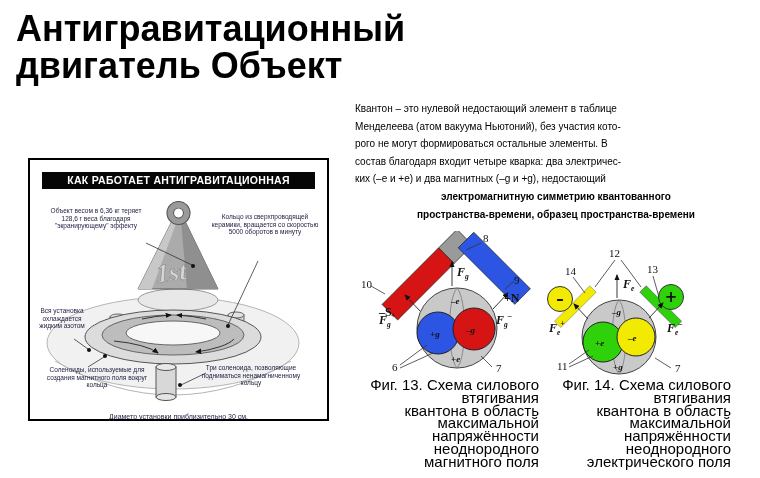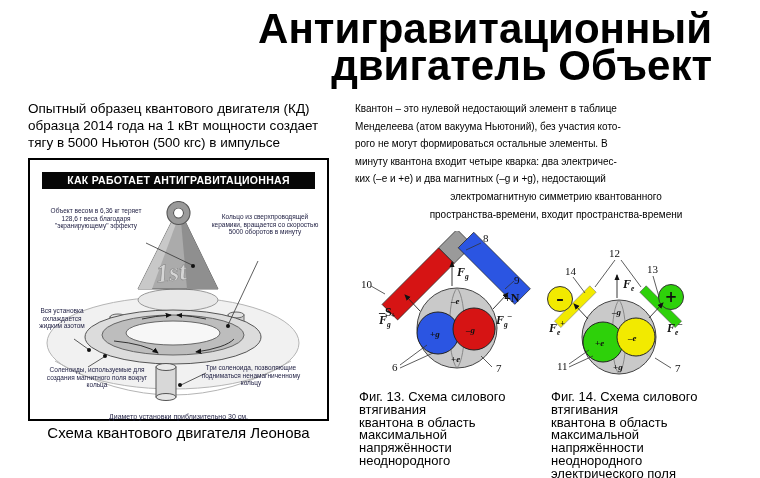--- a/index.html
+++ b/index.html
@@ -1,40 +1,40 @@
 <!DOCTYPE html>
 <html><head>
 <meta charset="utf-8">
 <style>
   html,body{margin:0;padding:0;background:#fff;}
   .page{position:relative;width:760px;height:478px;background:#fff;overflow:hidden;
         font-family:"Liberation Sans",sans-serif;color:#000;}
-  .title{position:absolute;left:0;top:10px;width:712px;text-align:right;
-         font-size:42px;font-weight:bold;line-height:37px;}
+  .title{position:absolute;left:16px;top:10px;width:712px;text-align:left;
+         font-size:36px;font-weight:bold;line-height:37px;}
   .intro{position:absolute;left:28px;top:100px;width:330px;font-size:13.5px;line-height:17px;}
   .rpara{position:absolute;left:355px;top:100px;width:402px;font-size:10px;line-height:17.6px;}
-  .rpara .centered{text-align:center;}
+  .rpara .centered{text-align:center;font-weight:bold;}
   .diagram{position:absolute;left:28px;top:158px;width:301px;height:263px;
            border:2px solid #000;box-sizing:border-box;background:#fff;}
   .dheader{margin:12px;background:#060606;color:#fff;font-size:10.5px;font-weight:bold;
            text-align:center;height:17px;line-height:17px;letter-spacing:.3px;}
   .dbody{position:relative;height:233px;}
   .dbody svg{position:absolute;left:0;top:0;}
   .dlabel{position:absolute;font-size:6.5px;line-height:7.5px;color:#1c1c40;text-align:center;}
   #dl-object{left:14px;top:6px;width:104px;}
   #dl-ring{left:180px;top:12px;width:110px;}
   #dl-cooling{left:2px;top:106px;width:60px;}
   #dl-solenoids{left:14px;top:165px;width:106px;}
   #dl-three{left:162px;top:163px;width:118px;}
   #dl-diameter{left:0;top:212px;width:100%;font-size:7px;}
   .lcaption{position:absolute;left:28px;top:424px;width:301px;text-align:center;font-size:15px;}
   .fig{position:absolute;top:231px;}
   #fig13{left:357px;width:190px;height:148px;}
   #fig14{left:547px;width:196px;height:148px;}
-  .fcaption{position:absolute;top:391px;width:180px;font-size:13px;line-height:12.8px;text-align:left;}
+  .fcaption{position:absolute;top:379px;width:180px;font-size:15px;line-height:12.8px;text-align:right;}
   #fig13-caption{left:359px;}
   #fig14-caption{left:551px;}
   
   .num{font:11px "Liberation Serif",serif;fill:#111;}
   .qlabel{font:italic bold 9px "Liberation Serif",serif;fill:#111;}
   .pole{font:bold 12px "Liberation Serif",serif;fill:#111;}
   .force{font:italic bold 12px "Liberation Serif",serif;fill:#111;}
   .fsub{font-size:7.5px;}
   .fsup{font-size:8px;}
   .sign{font:bold 15px "DejaVu Sans",sans-serif;fill:#111;}
@@ -46,34 +46,29 @@
 </head>
 <body>
 
 <div class="page">
 
   <div class="title">
     <div>Антигравитационный</div>
     <div>двигатель Объект</div>
   </div>
 
-  <div class="intro">
-    <div>Опытный образец квантового двигателя (КД)</div>
-    <div>образца 2014 года на 1 кВт мощности создает</div>
-    <div>тягу в 5000 Ньютон (500 кгс) в импульсе</div>
-  </div>
 
   <div class="rpara">
     <div>Квантон – это нулевой недостающий элемент в таблице</div>
     <div>Менделеева (атом вакуума Ньютоний), без участия кото-</div>
     <div>рого не могут формироваться остальные элементы. В</div>
-    <div>минуту квантона входит четыре кварка: два электричес-</div>
+    <div>состав благодаря входит четыре кварка: два электричес-</div>
     <div>ких (–е и +е) и два магнитных (–g и +g), недостающий</div>
     <div class="centered">электромагнитную симметрию квантованного</div>
-    <div class="centered">пространства-времени, входит пространства-времени</div>
+    <div class="centered">пространства-времени, образец пространства-времени</div>
   </div>
 
   <div class="diagram">
     <div class="dheader">КАК РАБОТАЕТ АНТИГРАВИТАЦИОННАЯ УСТАНОВКА</div>
     <div class="dbody">
       <svg width="296" height="233" viewBox="0 0 296 233">
         <defs>
           <marker id="ahD" markerWidth="8" markerHeight="8" refX="6" refY="3" orient="auto">
             <path d="M0,0 L7,3 L0,6 z" fill="#111"></path>
           </marker>
@@ -141,21 +136,20 @@
       </svg>
       <div class="dlabel" id="dl-object">Объект весом в 6,36 кг теряет 128,6 г веса благодаря "экранирующему" эффекту</div>
       <div class="dlabel" id="dl-ring">Кольцо из сверхпроводящей керамики, вращается со скоростью 5000 оборотов в минуту</div>
       <div class="dlabel" id="dl-cooling">Вся установка охлаждается жидким азотом</div>
       <div class="dlabel" id="dl-solenoids">Соленоиды, используемые для создания магнитного поля вокруг кольца</div>
       <div class="dlabel" id="dl-three">Три соленоида, позволяющие подниматься ненамагниченному кольцу</div>
       <div class="dlabel" id="dl-diameter">Диаметр установки приблизительно 30 см.</div>
     </div>
   </div>
 
-  <div class="lcaption">Схема квантового  двигателя Леонова</div>
 
   <div class="fig" id="fig13">
     <svg width="190" height="148" viewBox="0 0 190 148">
       <defs>
         <marker id="ah13" markerWidth="8" markerHeight="8" refX="6" refY="3" orient="auto">
           <path d="M0,0 L7,3 L0,6 z" fill="#111"></path>
         </marker>
       </defs>
       <g>
         <rect transform="translate(88,26) rotate(45)" x="-11" y="-2" width="22" height="80" fill="#d61414" stroke="#222" stroke-width=".7"></rect>
@@ -251,20 +245,21 @@
         <text class="num" x="128" y="141">7</text>
         <line x1="124" y1="137" x2="108" y2="127" class="thin"></line>
       </g>
     </svg>
   </div>
 
   <div class="fcaption" id="fig13-caption">
     <div>Фиг. 13. Схема силового втягивания</div>
     <div>квантона в область максимальной</div>
     <div>напряжённости неоднородного</div>
+    <div>магнитного поля</div>
   </div>
   <div class="fcaption" id="fig14-caption">
     <div>Фиг. 14. Схема силового втягивания</div>
     <div>квантона в область максимальной</div>
     <div>напряжённости неоднородного</div>
     <div>электрического поля</div>
   </div>
 
 </div>
 

